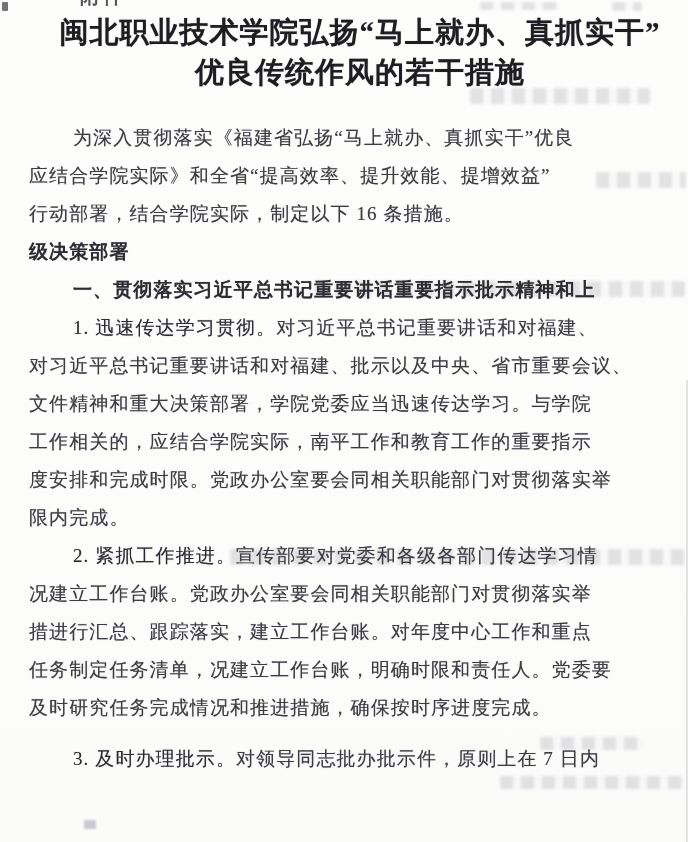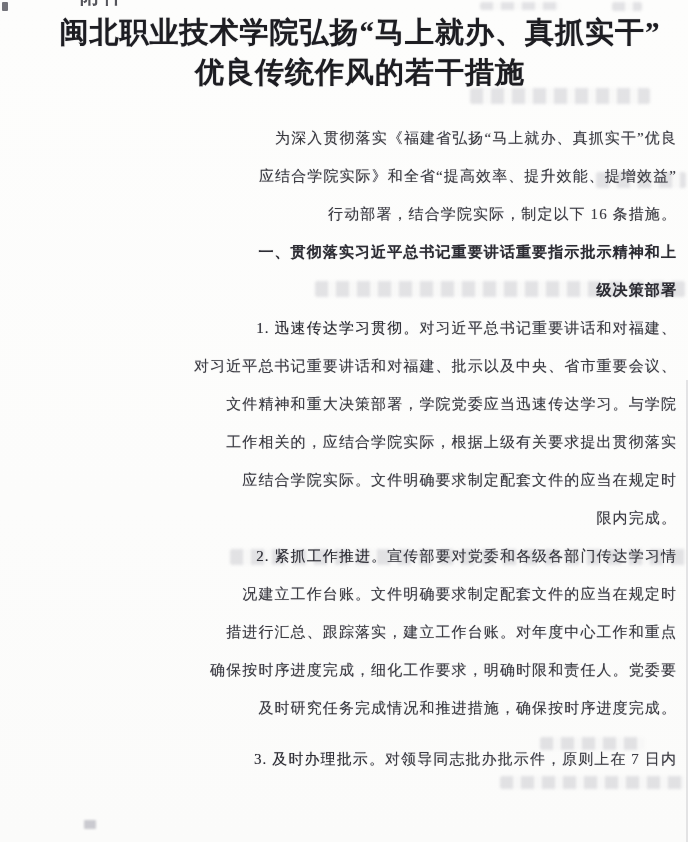--- a/index.html
+++ b/index.html
@@ -43,25 +43,24 @@
     letter-spacing: 1px;
     text-shadow: 0 0 1px rgba(25,25,32,0.45);
   }
 
   
   .doc-body {
     position: absolute;
     top: 119px;
     left: 29px;
     width: 648px;
-    font-size: 15px;
+    font-size: 19px;
     color: #3c3c43;
     letter-spacing: 1.1px;
     text-shadow: 0 0 0.8px rgba(70,70,82,0.5);
-    text-align: right;
   }
   .line {
     height: 38px;
     line-height: 38px;
     white-space: nowrap;
   }
   .line.indent { padding-left: 44px; }
   .line.bold { font-weight: bold; color: #2c2c33; }
   .line .lead { font-weight: normal; color: #2c2c33; }
   .line.gap { margin-top: 13px; }
@@ -114,29 +113,29 @@
 
   <div class="doc-title">
     <div>闽北职业技术学院弘扬“马上就办、真抓实干”</div>
     <div>优良传统作风的若干措施</div>
   </div>
 
   <div class="doc-body">
       <div class="line indent">为深入贯彻落实《福建省弘扬“马上就办、真抓实干”优良</div>
       <div class="line">应结合学院实际》和全省“提高效率、提升效能、提增效益”</div>
       <div class="line">行动部署，结合学院实际，制定以下 16 条措施。</div>
+      <div class="line bold">级决策部署</div>
       <div class="line indent bold">一、贯彻落实习近平总书记重要讲话重要指示批示精神和上</div>
-      <div class="line bold">级决策部署</div>
       <div class="line indent"><span class="lead">1. 迅速传达学习贯彻。</span>对习近平总书记重要讲话和对福建、</div>
       <div class="line">对习近平总书记重要讲话和对福建、批示以及中央、省市重要会议、</div>
       <div class="line">文件精神和重大决策部署，学院党委应当迅速传达学习。与学院</div>
-      <div class="line">工作相关的，应结合学院实际，根据上级有关要求提出贯彻落实</div>
-      <div class="line">应结合学院实际。文件明确要求制定配套文件的应当在规定时</div>
+      <div class="line">工作相关的，应结合学院实际，南平工作和教育工作的重要指示</div>
+      <div class="line">度安排和完成时限。党政办公室要会同相关职能部门对贯彻落实举</div>
       <div class="line">限内完成。</div>
       <div class="line indent"><span class="lead">2. 紧抓工作推进。</span>宣传部要对党委和各级各部门传达学习情</div>
-      <div class="line">况建立工作台账。文件明确要求制定配套文件的应当在规定时</div>
+      <div class="line">况建立工作台账。党政办公室要会同相关职能部门对贯彻落实举</div>
       <div class="line">措进行汇总、跟踪落实，建立工作台账。对年度中心工作和重点</div>
-      <div class="line">确保按时序进度完成，细化工作要求，明确时限和责任人。党委要</div>
+      <div class="line">任务制定任务清单，况建立工作台账，明确时限和责任人。党委要</div>
       <div class="line">及时研究任务完成情况和推进措施，确保按时序进度完成。</div>
       <div class="line indent gap"><span class="lead">3. 及时办理批示。</span>对领导同志批办批示件，原则上在 7 日内</div>
     </div>
 
 </div>
 
 </body></html>

